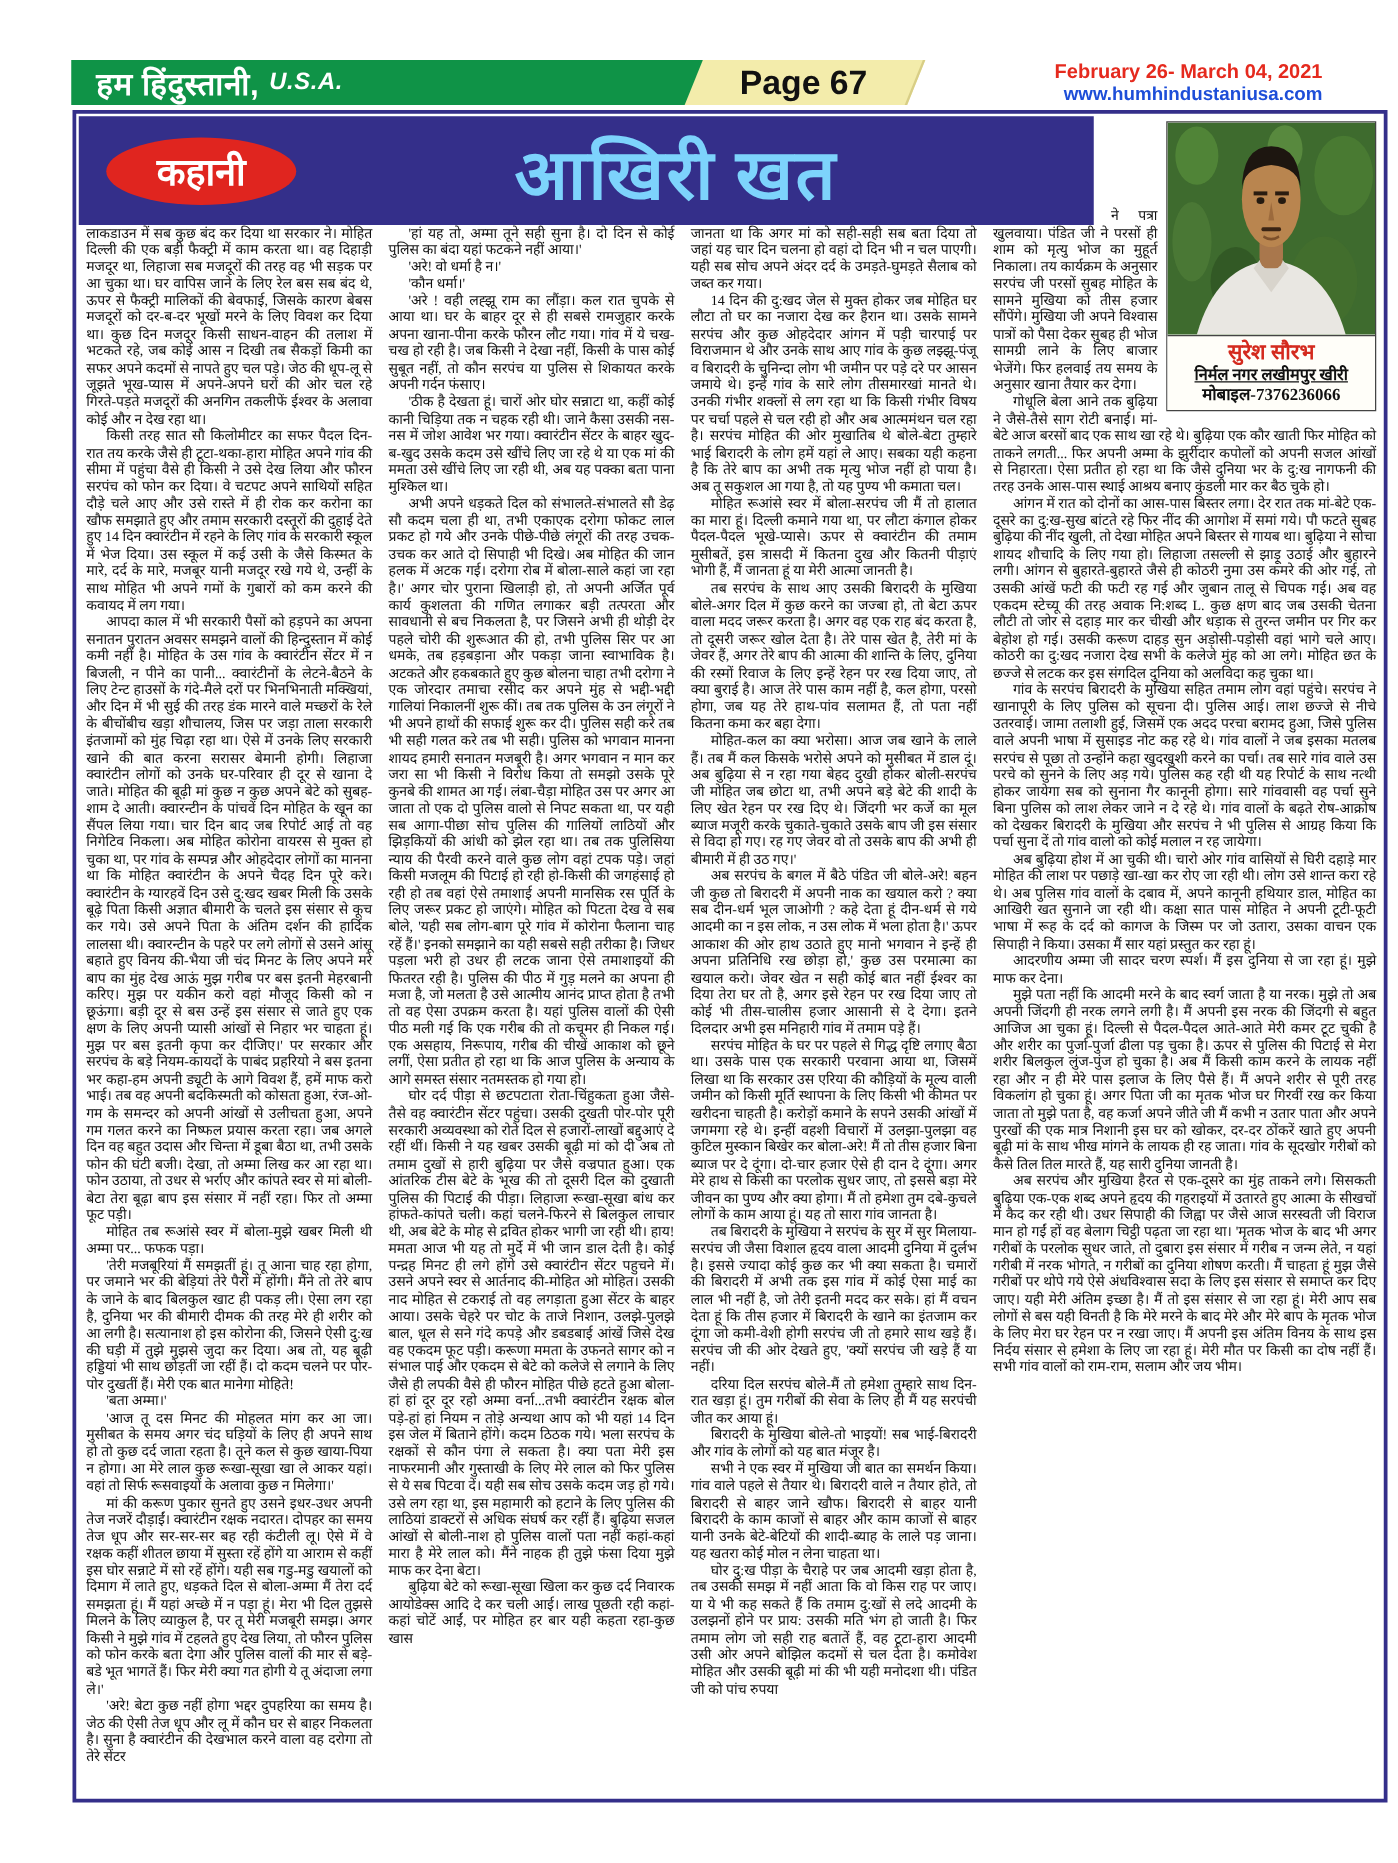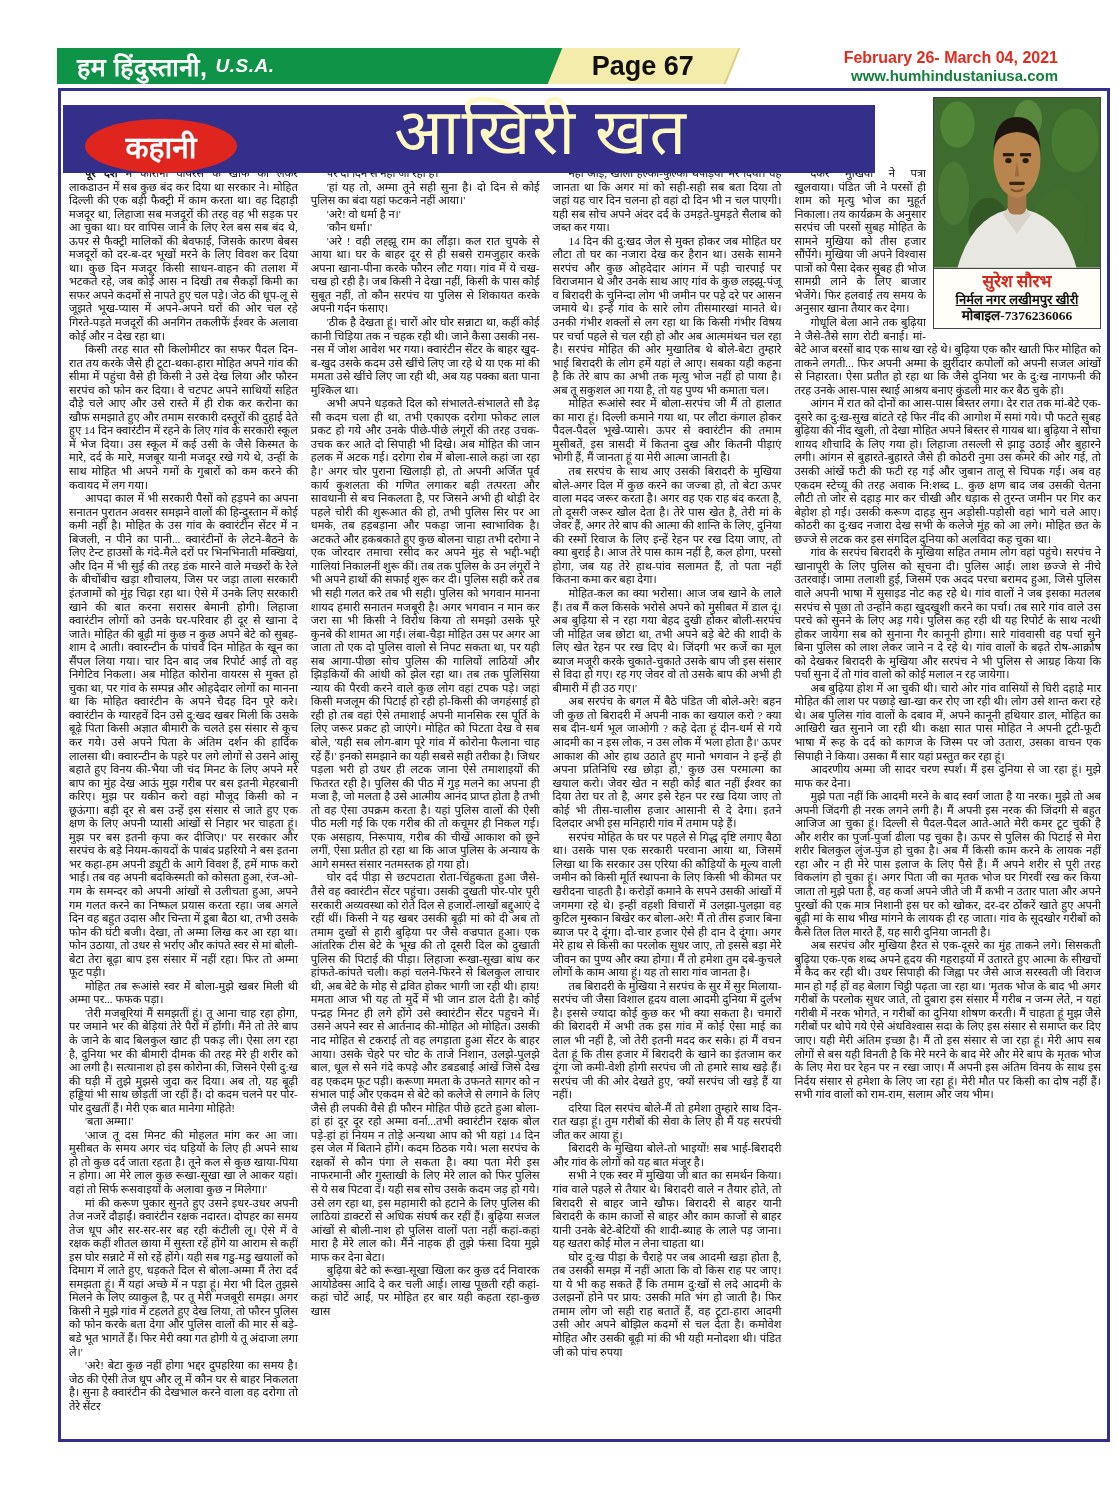--- a/index.html
+++ b/index.html
@@ -9,33 +9,33 @@
   
   .masthead{position:absolute;left:0;top:48px;width:1118px;height:36px;display:flex;align-items:stretch;}
   .mast-green{margin-left:57px;width:492px;background:#0f9347;color:#fff;display:flex;align-items:center;padding-left:20px;
     font-family:"Liberation Sans",sans-serif;font-weight:bold;font-size:25px;letter-spacing:.5px;}
   .mast-green .usa{font-style:italic;font-size:19px;margin-left:8px;}
   .page-badge{position:relative;width:176px;background:#f3ecab;display:flex;align-items:center;justify-content:center;
     transform:skewX(-22deg);margin-left:-14px;border-right:2px solid #d8ce86;}
   .page-badge span{transform:skewX(22deg);font-family:"Liberation Sans",sans-serif;font-weight:bold;font-size:27px;color:#111;}
   .mast-dates{margin-left:auto;margin-right:60px;text-align:right;font-family:"Liberation Sans",sans-serif;line-height:1.15;padding-top:1px;}
   .mast-date{color:#e52a1e;font-weight:bold;font-size:16px;padding-left:40px;}
-  .mast-url{color:#15803d;font-weight:bold;font-size:15px;}
+  .mast-url{color:#1d4ed8;font-weight:bold;font-size:15px;}
 
   
   .content-box{position:absolute;left:58px;top:88px;width:1052px;height:1354px;
     border:3px solid #342f8a;background:#fff;box-sizing:border-box;}
 
   
   .title-row{position:relative;margin:2px 2px 0 2px;height:68px;}
-  .title-band{position:absolute;left:0;top:12px;width:812px;height:68px;background:#342f8a;display:flex;align-items:flex-end;}
+  .title-band{position:absolute;left:0;top:0;width:812px;height:87px;background:#342f8a;display:flex;align-items:center;}
   .kicker-ellipse{margin-left:22px;width:152px;height:54px;background:#e0251f;border-radius:50%;
     display:flex;align-items:center;justify-content:center;flex:0 0 auto;}
   .kicker-ellipse span{color:#fff;font-weight:bold;font-size:30px;font-family:"Liberation Serif","DejaVu Sans",serif;}
-  .big-title{flex:1;text-align:center;color:#fef9c3;font-weight:normal;font-size:64px;letter-spacing:2px;padding-right:30px;}
+  .big-title{flex:1;text-align:center;color:#7dd3fc;font-weight:bold;font-size:56px;letter-spacing:2px;padding-right:30px;}
 
   
   .story{display:flex;gap:13px;padding:6px 6px 0 8px;}
   .col{flex:1 1 0;font-size:11.2px;line-height:13.55px;text-align:justify;}
   .col.wide{flex:1.34 1 0;}
   .col p{margin:0;text-indent:16px;}
   .col p b{font-weight:bold;}
 
   
   .author-box{float:right;width:168px;height:232px;margin:-70px 0 3px 7px;background:#fff;

